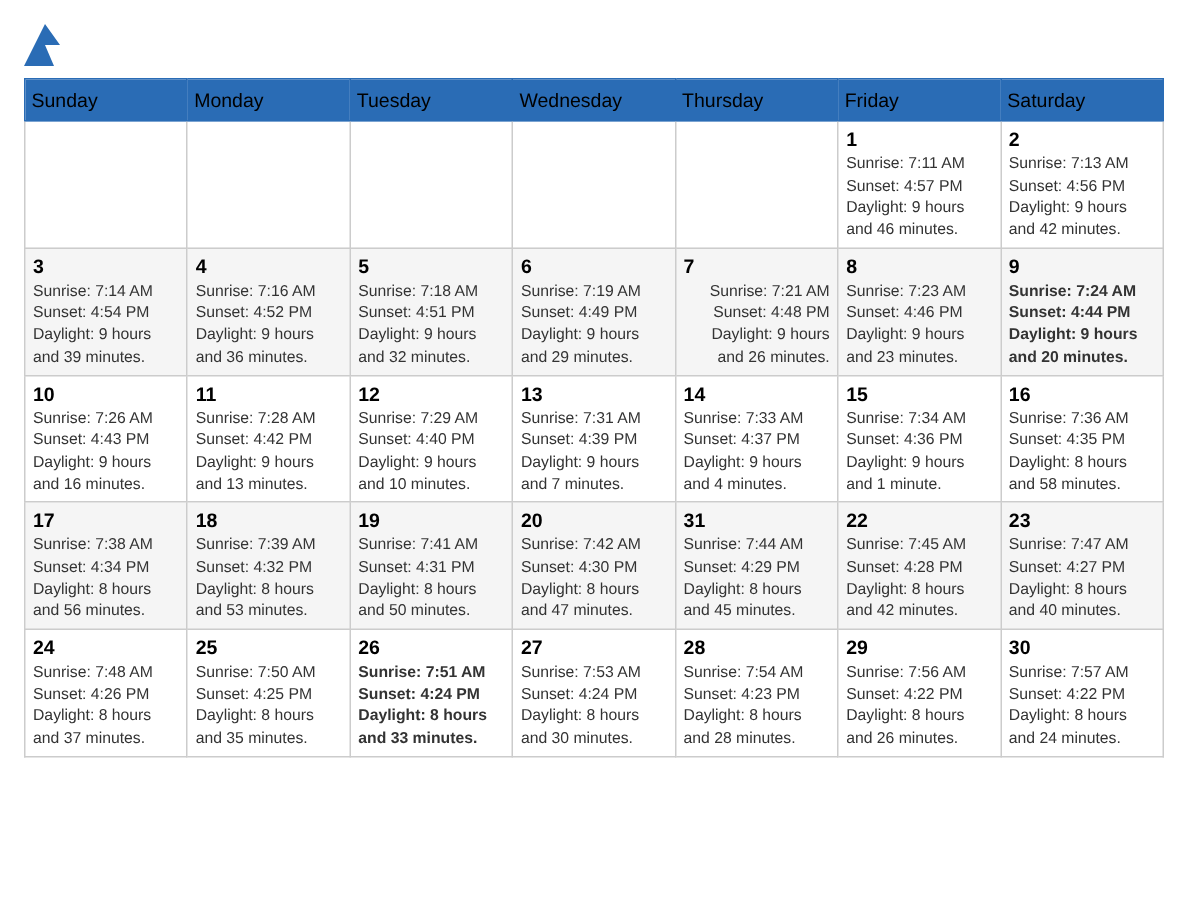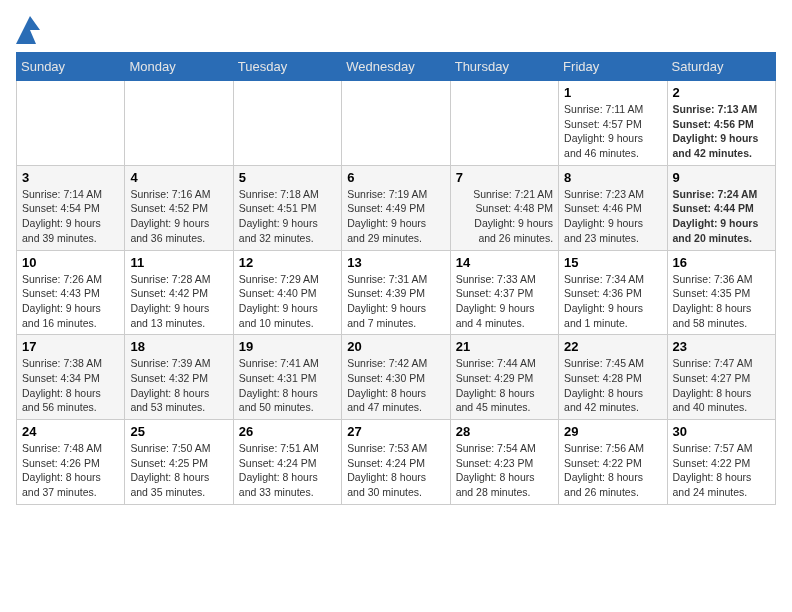--- a/index.html
+++ b/index.html
@@ -52,21 +52,21 @@
       font-size: 16px;
       color: #555;
     }
     .calendar-table {
       width: 100%;
       border-collapse: collapse;
       font-size: 11px;
     }
     .calendar-table th {
       background: #2a6cb5;
-      color: #e5e5e5;
+      color: #000000;
       padding: 6px 4px;
       text-align: left;
       font-size: 13px;
       font-weight: normal;
       border: 1px solid #2a6cb5;
     }
     .calendar-table td {
       border: 1px solid #ccc;
       vertical-align: top;
       padding: 4px 5px;
@@ -132,21 +132,21 @@
         <td class="empty-cell"></td>
         <td class="empty-cell"></td>
         <td>
           <span class="day-number">1</span>
           <div class="day-info" style="white-space: pre-line;">Sunrise: 7:11 AM
 Sunset: 4:57 PM
 Daylight: 9 hours and 46 minutes.</div>
         </td>
         <td>
           <span class="day-number">2</span>
-          <div class="day-info" style="white-space: pre-line; font-weight: bold;">Sunrise: 7:13 AM
+          <div class="day-info" style="white-space: pre-line;">Sunrise: 7:13 AM
 Sunset: 4:56 PM
 Daylight: 9 hours and 42 minutes.</div>
         </td>
       </tr>
       <tr>
         <td>
           <span class="day-number">3</span>
           <div class="day-info" style="white-space: pre-line;">Sunrise: 7:14 AM
 Sunset: 4:54 PM
 Daylight: 9 hours and 39 minutes.</div>
@@ -251,21 +251,21 @@
 Sunset: 4:31 PM
 Daylight: 8 hours and 50 minutes.</div>
         </td>
         <td>
           <span class="day-number">20</span>
           <div class="day-info" style="white-space: pre-line;">Sunrise: 7:42 AM
 Sunset: 4:30 PM
 Daylight: 8 hours and 47 minutes.</div>
         </td>
         <td>
-          <span class="day-number">21</span>
+          <span class="day-number">31</span>
           <div class="day-info" style="white-space: pre-line;">Sunrise: 7:44 AM
 Sunset: 4:29 PM
 Daylight: 8 hours and 45 minutes.</div>
         </td>
         <td>
           <span class="day-number">22</span>
           <div class="day-info" style="white-space: pre-line;">Sunrise: 7:45 AM
 Sunset: 4:28 PM
 Daylight: 8 hours and 42 minutes.</div>
         </td>
@@ -284,21 +284,21 @@
 Daylight: 8 hours and 37 minutes.</div>
         </td>
         <td>
           <span class="day-number">25</span>
           <div class="day-info" style="white-space: pre-line;">Sunrise: 7:50 AM
 Sunset: 4:25 PM
 Daylight: 8 hours and 35 minutes.</div>
         </td>
         <td>
           <span class="day-number">26</span>
-          <div class="day-info" style="white-space: pre-line;">Sunrise: 7:51 AM
+          <div class="day-info" style="white-space: pre-line; font-weight: bold;">Sunrise: 7:51 AM
 Sunset: 4:24 PM
 Daylight: 8 hours and 33 minutes.</div>
         </td>
         <td>
           <span class="day-number">27</span>
           <div class="day-info" style="white-space: pre-line;">Sunrise: 7:53 AM
 Sunset: 4:24 PM
 Daylight: 8 hours and 30 minutes.</div>
         </td>
         <td>

